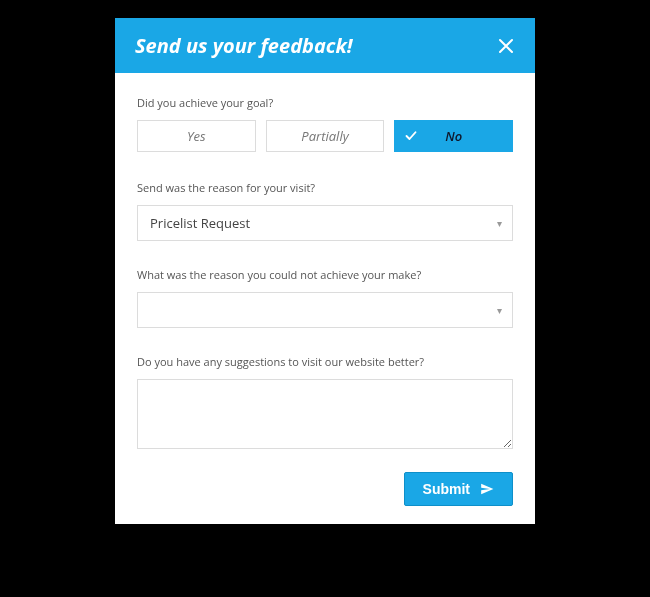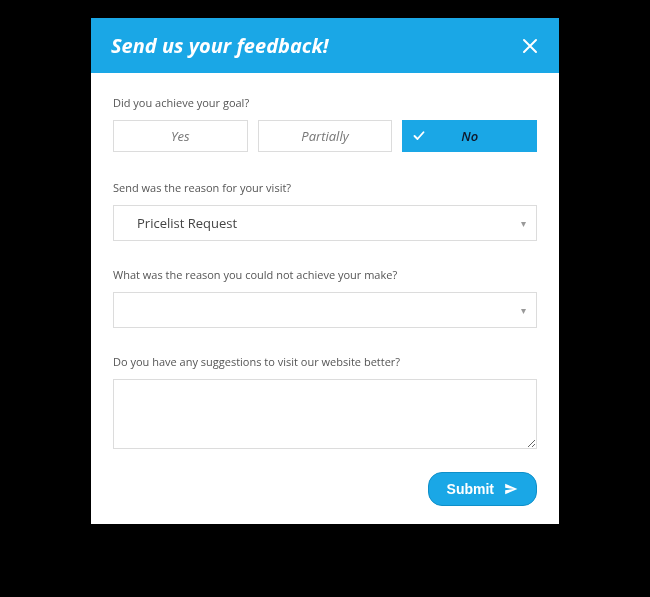--- a/index.html
+++ b/index.html
@@ -5,21 +5,21 @@
   * { box-sizing: border-box; margin: 0; padding: 0; }
   html, body { width: 650px; height: 597px; }
   body {
     background: #000;
     font-family: "Segoe UI", "Open Sans", "Helvetica Neue", Arial, sans-serif;
     display: flex;
     align-items: flex-start;
     justify-content: center;
   }
   .modal {
-    width: 468px;
+    width: 420px;
     margin-top: 18px;
     background: #fff;
     box-shadow: 0 4px 14px rgba(0,0,0,0.4);
     display: flex;
     flex-direction: column;
     position: relative;
   }
   .modal-header {
     background: #1aa7e6;
     color: #fff;
@@ -77,21 +77,21 @@
     left: 10px;
     display: none;
   }
   .seg-btn.selected .seg-check { display: inline-flex; }
   .block { margin-bottom: 26px; }
   .select {
     border: 1px solid #dcdcdc;
     height: 36px;
     display: flex;
     align-items: center;
-    padding: 0 23px;
+    padding: 0 12px;
     font-size: 13px;
     color: #444;
     background: #fff;
     cursor: pointer;
     position: relative;
   }
   .select .caret {
     position: absolute;
     right: 10px;
     color: #999;
@@ -116,21 +116,21 @@
     background: #1aa7e6;
     color: #fff;
     border: 1px solid #0e8fc9;
     padding: 8px 18px;
     font-size: 14px;
     font-weight: 600;
     display: inline-flex;
     align-items: center;
     gap: 10px;
     cursor: pointer;
-    border-radius: 14px;
+    border-radius: 2px;
   }
   .plane {
     display: inline-flex;
   }
 </style>
 </head>
 <body>
 
 <div class="modal">
   <div class="modal-header">

